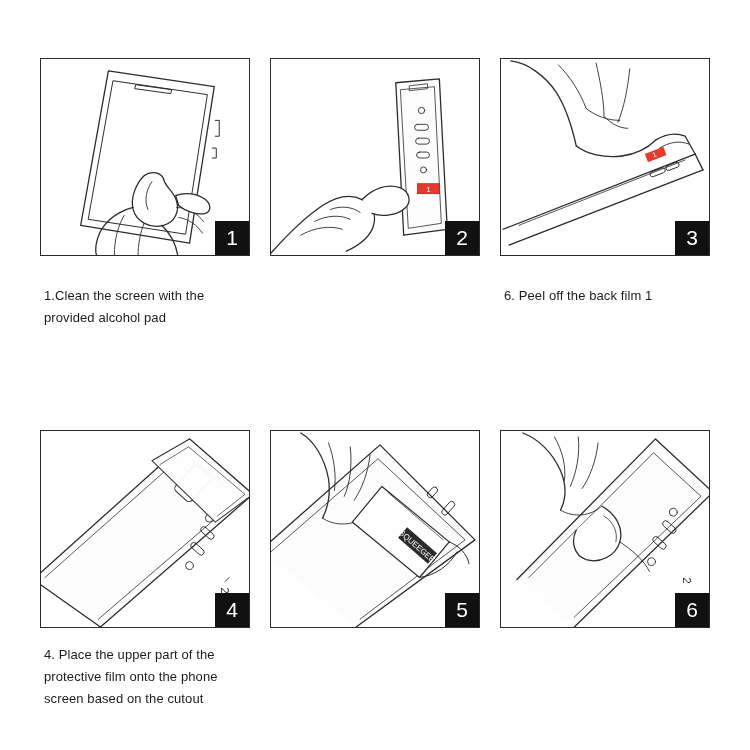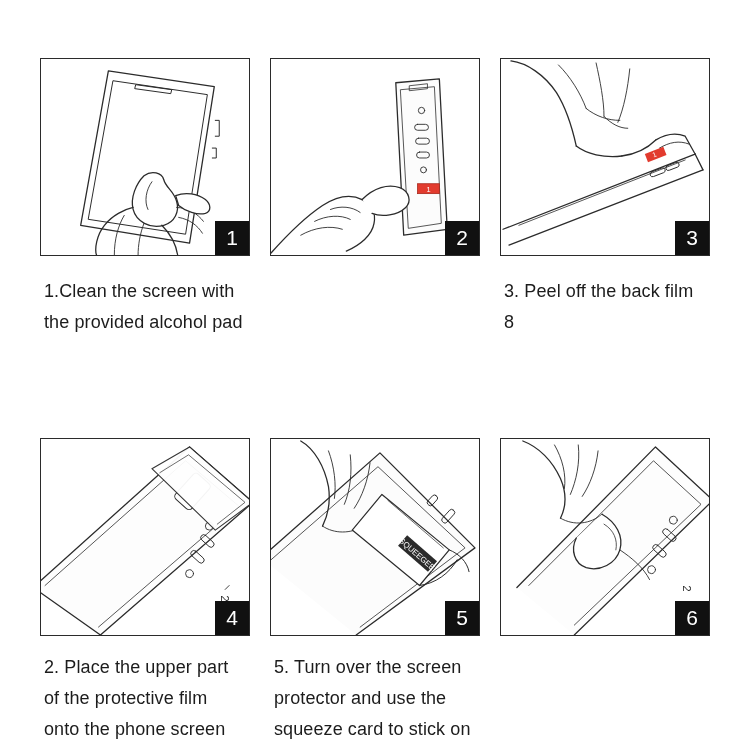--- a/index.html
+++ b/index.html
@@ -52,22 +52,22 @@
     height: 34px;
     background: #111111;
     color: #ffffff;
     font-size: 21px;
     line-height: 34px;
     text-align: center;
     font-family: "Liberation Sans", sans-serif;
     letter-spacing: 0;
   }
   .caption {
-    margin: 20px 4px 0 4px;
-    font-size: 18px;
+    margin: 29px 4px 0 4px;
+    font-size: 13px;
     line-height: 1.72;
     color: #1c1c1c;
     letter-spacing: 0.1px;
   }
   .row2 {
     margin-top: 100px;
   }
   .row2 .caption {
     margin-top: 16px;
   }
@@ -171,21 +171,21 @@
             <path d="M160 90 C170 84 180 82 190 86" stroke-width="0.9"></path>
           </g>
 
           <g>
             <rect x="146" y="92" width="20" height="9" transform="rotate(-21 156 96)" fill="#e23b2e"></rect>
             <text x="155" y="99" font-family="Liberation Sans, sans-serif" font-size="7" fill="#ffffff" text-anchor="middle" transform="rotate(-21 155 97)">1</text>
           </g>
         </svg>
         <div class="badge">3</div>
       </div>
-      <div class="caption">3. Peel off the back film 8</div>
+      <div class="caption">6. Peel off the back film 1</div>
     </div>
   </div>
 
   <div class="grid row2">
 
     <div class="cell">
       <div class="panel">
         <svg viewBox="0 0 210 198" xmlns="http://www.w3.org/2000/svg">
           <g fill="none" stroke="#2b2b2b" stroke-width="1.3" stroke-linejoin="round" stroke-linecap="round">
 
@@ -201,21 +201,21 @@
 
             <path d="M112 30 L150 8 L214 64 L176 92 Z" fill="#ffffff" stroke-width="1.1" opacity="0.95"></path>
             <path d="M120 34 L149 16 L206 64 L178 86" stroke-width="0.7"></path>
 
             <path d="M186 152 L190 148" stroke-width="0.9"></path>
           </g>
           <text x="186" y="162" font-family="Liberation Sans, sans-serif" font-size="11" fill="#2b2b2b" transform="rotate(90 186 158)">2</text>
         </svg>
         <div class="badge">4</div>
       </div>
-      <div class="caption">2. Place the upper part of the protective film onto the phone screen based on the cutout</div>
+      <div class="caption">4. Place the upper part of the protective film onto the phone screen based on the cutout</div>
     </div>
 
     <div class="cell">
       <div class="panel">
         <svg viewBox="0 0 210 198" xmlns="http://www.w3.org/2000/svg">
           <g fill="none" stroke="#2b2b2b" stroke-width="1.3" stroke-linejoin="round" stroke-linecap="round">
 
             <path d="M-10 120 L110 14 L206 110 L86 198" fill="#fcfcfc"></path>
             <path d="M0 122 L108 28 L196 110 L90 190" stroke-width="0.8"></path>
 
@@ -235,21 +235,20 @@
             <rect x="160" y="56" width="6" height="12" rx="2.5" transform="rotate(42 163 62)" stroke-width="0.9"></rect>
           </g>
 
           <g transform="rotate(41 146 118)">
             <rect x="126" y="108" width="40" height="14" fill="#2b2b2b"></rect>
             <text x="146" y="118.5" font-family="Liberation Sans, sans-serif" font-size="8" fill="#ffffff" text-anchor="middle">SQUEEGEE</text>
           </g>
         </svg>
         <div class="badge">5</div>
       </div>
-      <div class="caption">5. Turn over the screen protector and use the squeeze card to stick on the screen as long as peeling off the back film 1</div>
     </div>
 
     <div class="cell">
       <div class="panel">
         <svg viewBox="0 0 210 198" xmlns="http://www.w3.org/2000/svg">
           <g fill="none" stroke="#2b2b2b" stroke-width="1.3" stroke-linejoin="round" stroke-linecap="round">
 
             <path d="M16 150 L156 8 L214 62 L74 198" fill="#fdfdfd"></path>
             <path d="M28 148 L154 22 L202 66 L74 188" stroke-width="0.8"></path>
 

